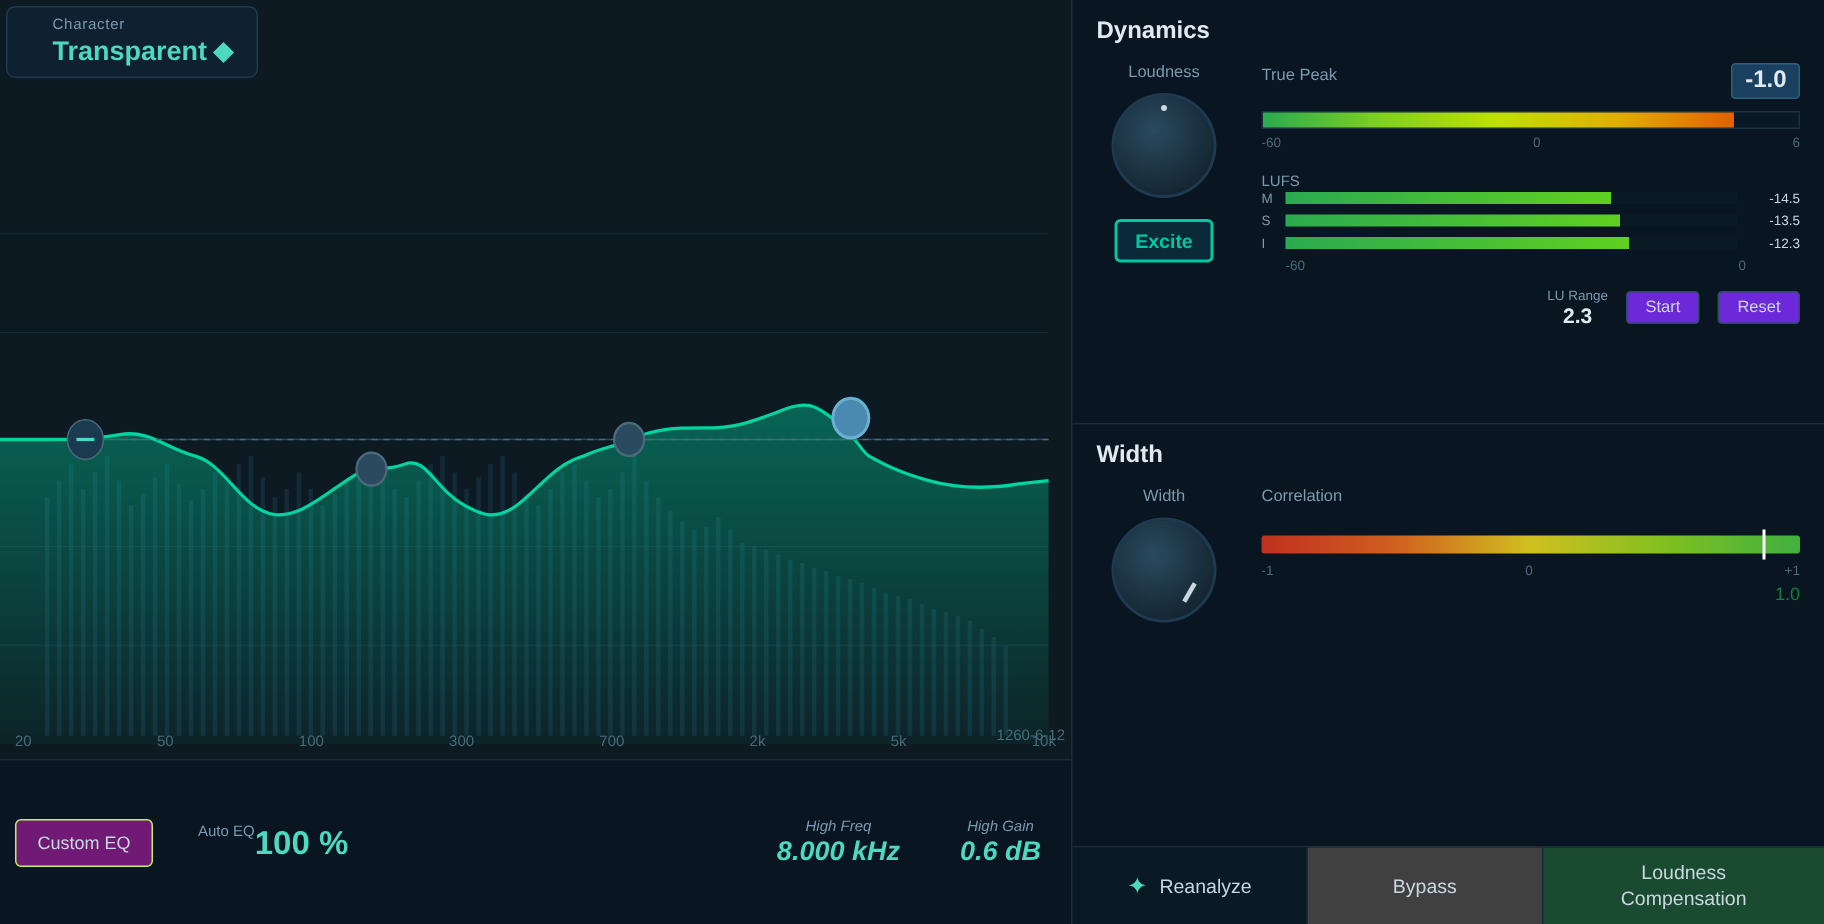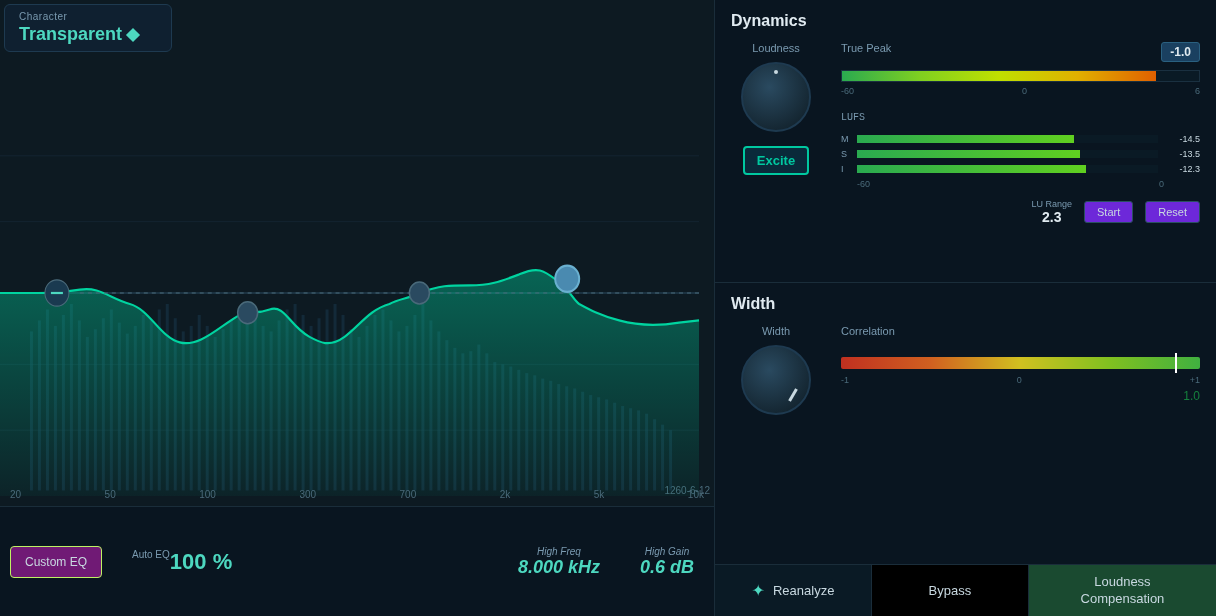--- a/index.html
+++ b/index.html
@@ -27,21 +27,21 @@
       border-right: 1px solid #1a2d3a;
     }
 
     .character-header {
       position: absolute;
       top: 4px;
       left: 4px;
       background: #0f2030;
       border: 1px solid #1e3a50;
       border-radius: 6px;
-      padding: 6px 14px;
+      padding: 6px 30px;
       width: 168px;
     }
 
     .character-label {
       font-size: 10px;
       color: #7a9ab0;
       letter-spacing: 0.5px;
     }
 
     .character-value {
@@ -260,21 +260,21 @@
       align-items: center;
       margin-bottom: 8px;
     }
 
     .true-peak-value {
       background: #1a4060;
       color: #e0eaf0;
       border: 1px solid #2a6080;
       border-radius: 3px;
       padding: 2px 8px;
-      font-size: 12px;
+      font-size: 16px;
       font-weight: bold;
     }
 
     .meter-bar-container {
       position: relative;
       height: 12px;
       background: #0a1a25;
       border: 1px solid #1a3040;
       margin-bottom: 4px;
     }
@@ -292,22 +292,21 @@
       margin-bottom: 16px;
     }
 
     .lufs-section {
       margin-top: 4px;
     }
 
     .lufs-title {
       font-size: 10px;
       color: #7a9ab0;
-      margin-bottom: 11px;
-      font-family: Liberation Mono, monospace;
+      margin-bottom: 0;
     }
 
     .lufs-row {
       display: flex;
       align-items: center;
       gap: 6px;
       margin-bottom: 5px;
     }
 
     .lufs-letter {
@@ -475,21 +474,21 @@
       font-size: 13px;
       cursor: pointer;
       display: flex;
       align-items: center;
       justify-content: center;
       gap: 8px;
     }
 
     .bypass-btn {
       flex: 1;
-      background: #000000;
+      background: #404040;
       border: none;
       border-right: 1px solid #1a2d3a;
       color: #c8d8e0;
       font-size: 13px;
       cursor: pointer;
       display: flex;
       align-items: center;
       justify-content: center;
     }
 

